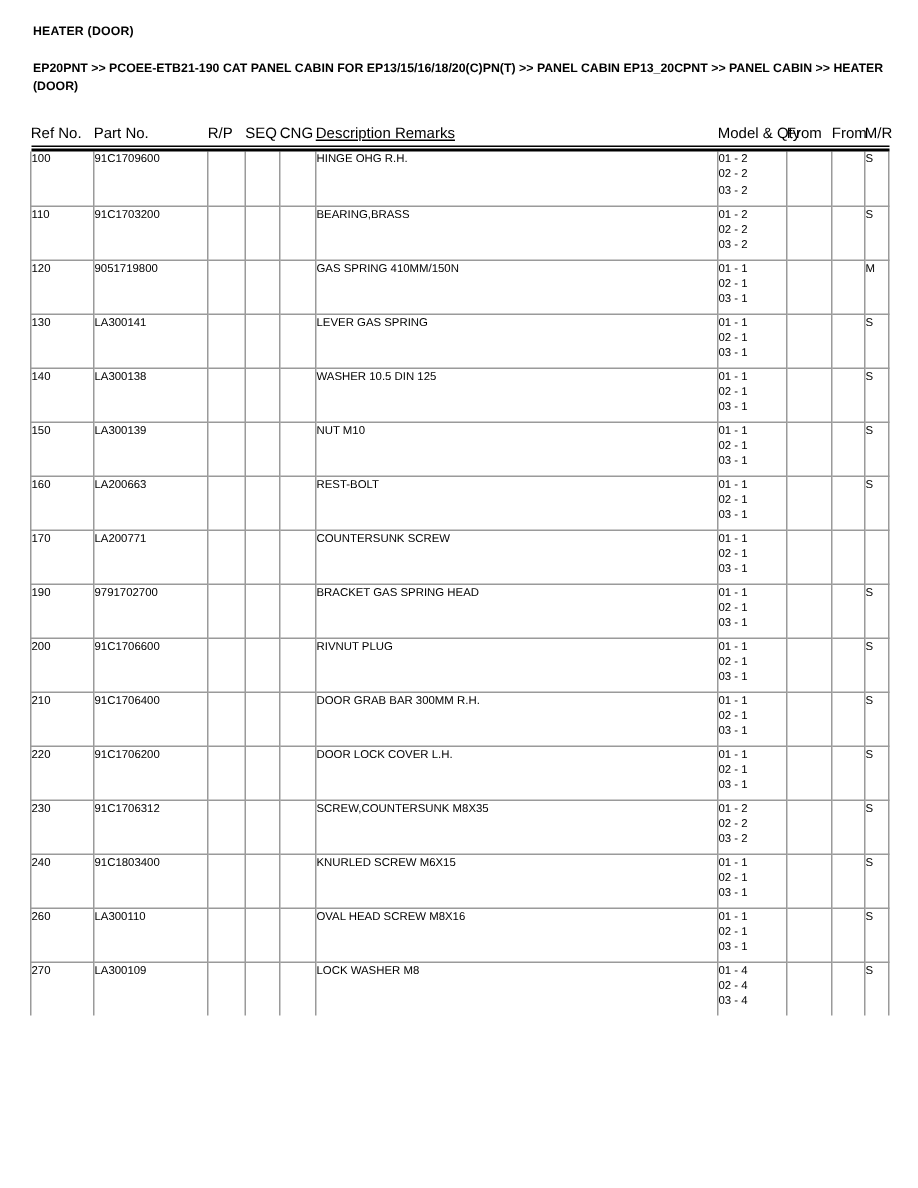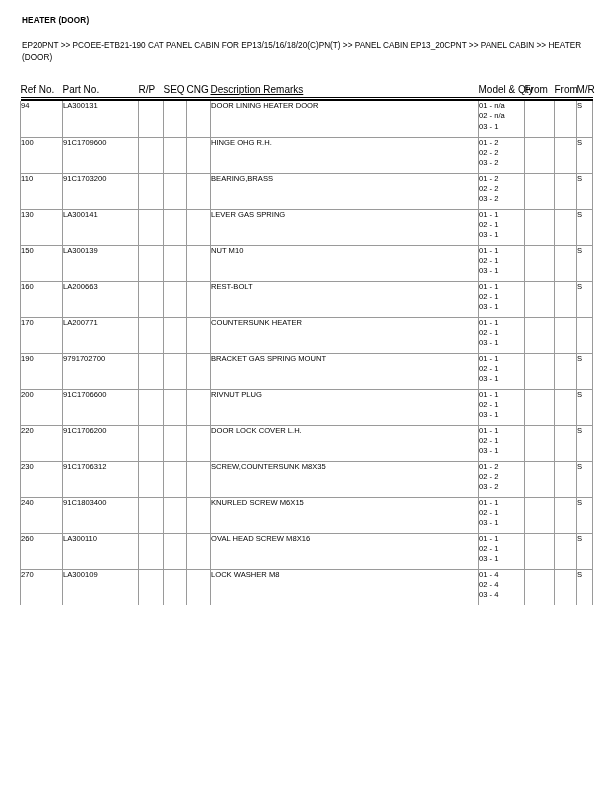--- a/index.html
+++ b/index.html
@@ -32,21 +32,21 @@
     font-weight: bold;
     letter-spacing: 0.15px;
     white-space: nowrap;
   }
   .breadcrumb {
     position: absolute;
     left: 22px;
     top: 40px;
     width: 572px;
     font-size: 8.2px;
-    font-weight: normal;
+    font-weight: bold;
     line-height: 11.5px;
     letter-spacing: 0.02px;
   }
 
   
   .tbl-wrap {
     position: absolute;
     left: 20px;
     top: 84px;
     width: 572px;
@@ -179,36 +179,20 @@
           <th class="h-mr">M/R</th>
         </tr>
         <tr class="rule-row">
           <td colspan="10">
               <div class="rule-inner"></div>
             </td>
         </tr>
       </thead>
       <tbody id="parts-body">
           <tr>
-            <td class="first">94</td>
-            <td>LA300131</td>
-            <td></td>
-            <td></td>
-            <td></td>
-            <td>DOOR LINING HEATER DOOR</td>
-            <td>
-              <span class="qty-line">01 - n/a</span>
-              <span class="qty-line">02 - n/a</span>
-              <span class="qty-line">03 - 1</span>
-            </td>
-            <td></td>
-            <td></td>
-            <td>S</td>
-          </tr>
-          <tr>
             <td class="first">100</td>
             <td>91C1709600</td>
             <td></td>
             <td></td>
             <td></td>
             <td>HINGE OHG R.H.</td>
             <td>
               <span class="qty-line">01 - 2</span>
               <span class="qty-line">02 - 2</span>
               <span class="qty-line">03 - 2</span>
@@ -227,36 +211,68 @@
             <td>
               <span class="qty-line">01 - 2</span>
               <span class="qty-line">02 - 2</span>
               <span class="qty-line">03 - 2</span>
             </td>
             <td></td>
             <td></td>
             <td>S</td>
           </tr>
           <tr>
+            <td class="first">120</td>
+            <td>9051719800</td>
+            <td></td>
+            <td></td>
+            <td></td>
+            <td>GAS SPRING 410MM/150N</td>
+            <td>
+              <span class="qty-line">01 - 1</span>
+              <span class="qty-line">02 - 1</span>
+              <span class="qty-line">03 - 1</span>
+            </td>
+            <td></td>
+            <td></td>
+            <td>M</td>
+          </tr>
+          <tr>
             <td class="first">130</td>
             <td>LA300141</td>
             <td></td>
             <td></td>
             <td></td>
             <td>LEVER GAS SPRING</td>
             <td>
               <span class="qty-line">01 - 1</span>
               <span class="qty-line">02 - 1</span>
               <span class="qty-line">03 - 1</span>
             </td>
             <td></td>
             <td></td>
             <td>S</td>
           </tr>
           <tr>
+            <td class="first">140</td>
+            <td>LA300138</td>
+            <td></td>
+            <td></td>
+            <td></td>
+            <td>WASHER 10.5 DIN 125</td>
+            <td>
+              <span class="qty-line">01 - 1</span>
+              <span class="qty-line">02 - 1</span>
+              <span class="qty-line">03 - 1</span>
+            </td>
+            <td></td>
+            <td></td>
+            <td>S</td>
+          </tr>
+          <tr>
             <td class="first">150</td>
             <td>LA300139</td>
             <td></td>
             <td></td>
             <td></td>
             <td>NUT M10</td>
             <td>
               <span class="qty-line">01 - 1</span>
               <span class="qty-line">02 - 1</span>
               <span class="qty-line">03 - 1</span>
@@ -280,53 +296,69 @@
             <td></td>
             <td></td>
             <td>S</td>
           </tr>
           <tr>
             <td class="first">170</td>
             <td>LA200771</td>
             <td></td>
             <td></td>
             <td></td>
-            <td>COUNTERSUNK HEATER</td>
+            <td>COUNTERSUNK SCREW</td>
             <td>
               <span class="qty-line">01 - 1</span>
               <span class="qty-line">02 - 1</span>
               <span class="qty-line">03 - 1</span>
             </td>
             <td></td>
             <td></td>
             <td></td>
           </tr>
           <tr>
             <td class="first">190</td>
             <td>9791702700</td>
             <td></td>
             <td></td>
             <td></td>
-            <td>BRACKET GAS SPRING MOUNT</td>
+            <td>BRACKET GAS SPRING HEAD</td>
             <td>
               <span class="qty-line">01 - 1</span>
               <span class="qty-line">02 - 1</span>
               <span class="qty-line">03 - 1</span>
             </td>
             <td></td>
             <td></td>
             <td>S</td>
           </tr>
           <tr>
             <td class="first">200</td>
             <td>91C1706600</td>
             <td></td>
             <td></td>
             <td></td>
             <td>RIVNUT PLUG</td>
+            <td>
+              <span class="qty-line">01 - 1</span>
+              <span class="qty-line">02 - 1</span>
+              <span class="qty-line">03 - 1</span>
+            </td>
+            <td></td>
+            <td></td>
+            <td>S</td>
+          </tr>
+          <tr>
+            <td class="first">210</td>
+            <td>91C1706400</td>
+            <td></td>
+            <td></td>
+            <td></td>
+            <td>DOOR GRAB BAR 300MM R.H.</td>
             <td>
               <span class="qty-line">01 - 1</span>
               <span class="qty-line">02 - 1</span>
               <span class="qty-line">03 - 1</span>
             </td>
             <td></td>
             <td></td>
             <td>S</td>
           </tr>
           <tr>

